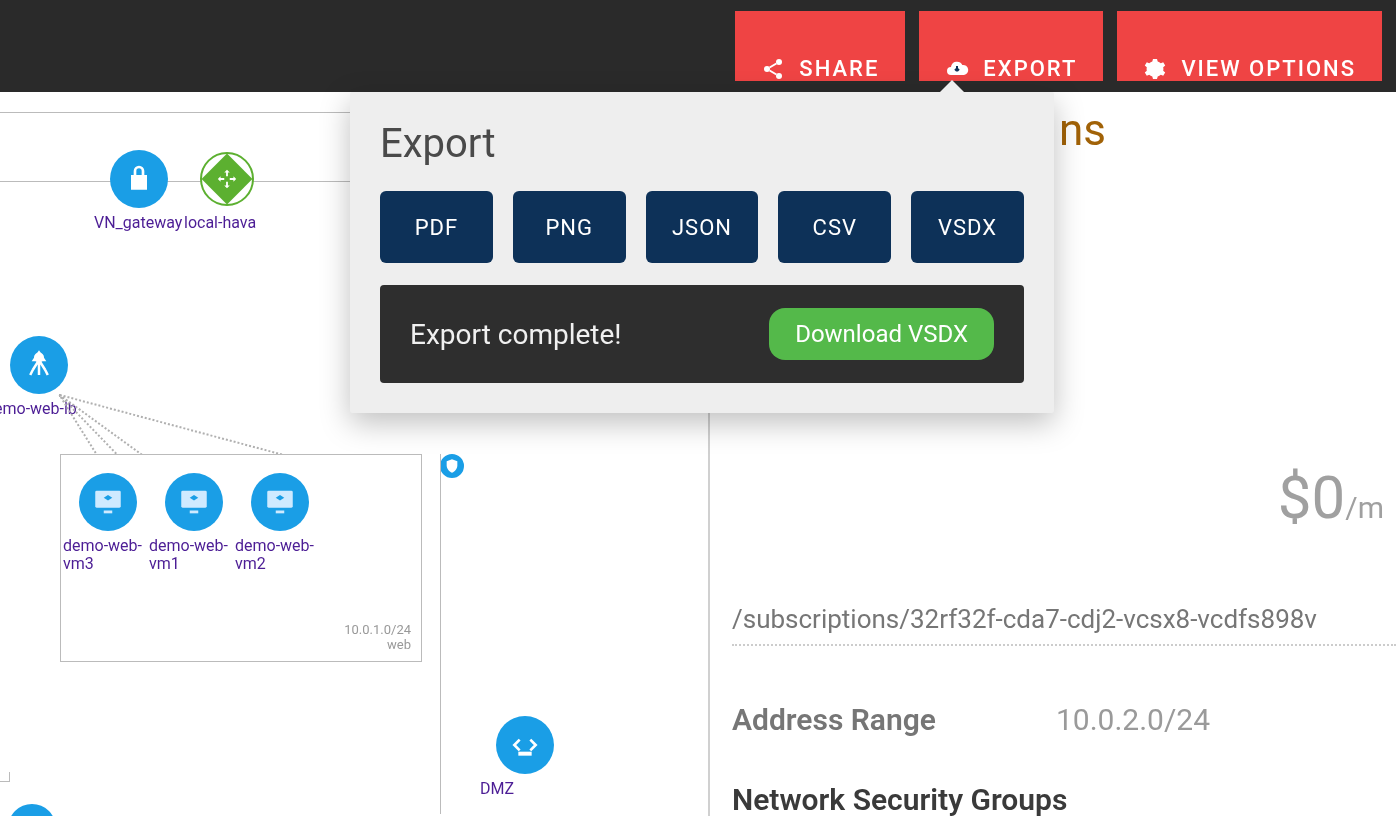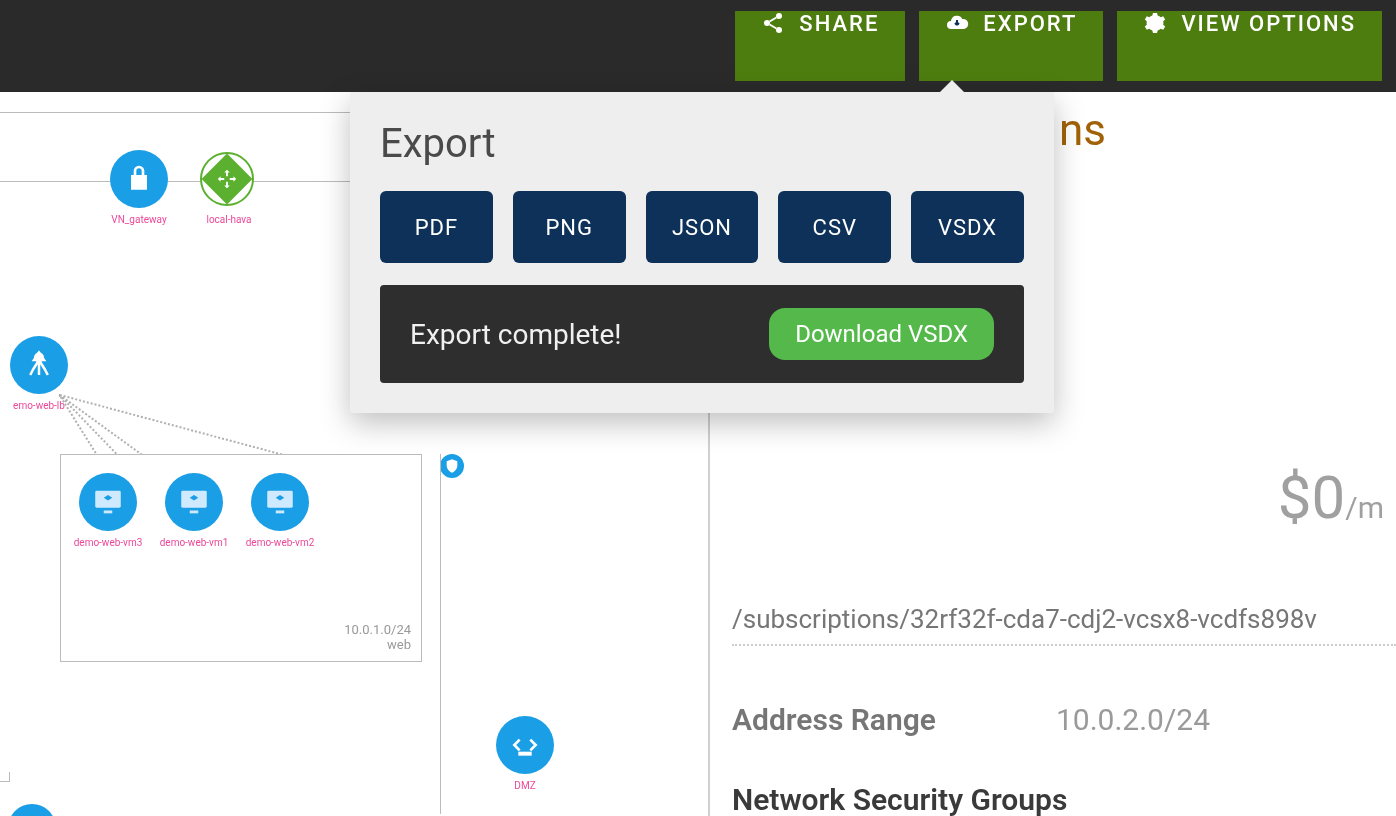--- a/index.html
+++ b/index.html
@@ -16,26 +16,26 @@
   top: 0; left: 0; right: 0;
   height: 92px;
   background: #2a2a2a;
   display: flex;
   justify-content: flex-end;
   align-items: center;
   gap: 14px;
   padding-right: 14px;
 }
 .topbar-btn {
-  background: #4d7c0f;
+  background: #ef4444;
   color: #fff;
   height: 70px;
   padding: 0 26px;
   display: flex;
-  align-items: flex-start;
+  align-items: flex-end;
   gap: 14px;
   font-size: 22px;
   letter-spacing: 2px;
   font-weight: 500;
   cursor: pointer;
 }
 .topbar-btn svg { width: 24px; height: 24px; fill: #fff; }
 .tab-hint {
   position: absolute;
   top: 104px;
@@ -52,23 +52,22 @@
   background: #fff;
 }
 .node-icon-circle {
   width: 58px; height: 58px;
   border-radius: 50%;
   display: flex; align-items: center; justify-content: center;
   position: absolute;
 }
 .node-label {
   position: absolute;
-  font-size: 10px;
-  color: #ec4899;
-  text-align: center;
+  font-size: 16px;
+  color: #4c1d95;
   width: 90px;
   line-height: 1.15;
 }
 .blue-circle { background: #1a9ee6; }
 .green-sq {
   width: 54px; height: 54px; border-radius: 50%;
   background: #fff; border: 2px solid #5cb030;
   display:flex; align-items:center; justify-content:center;
   position:absolute;
 }

